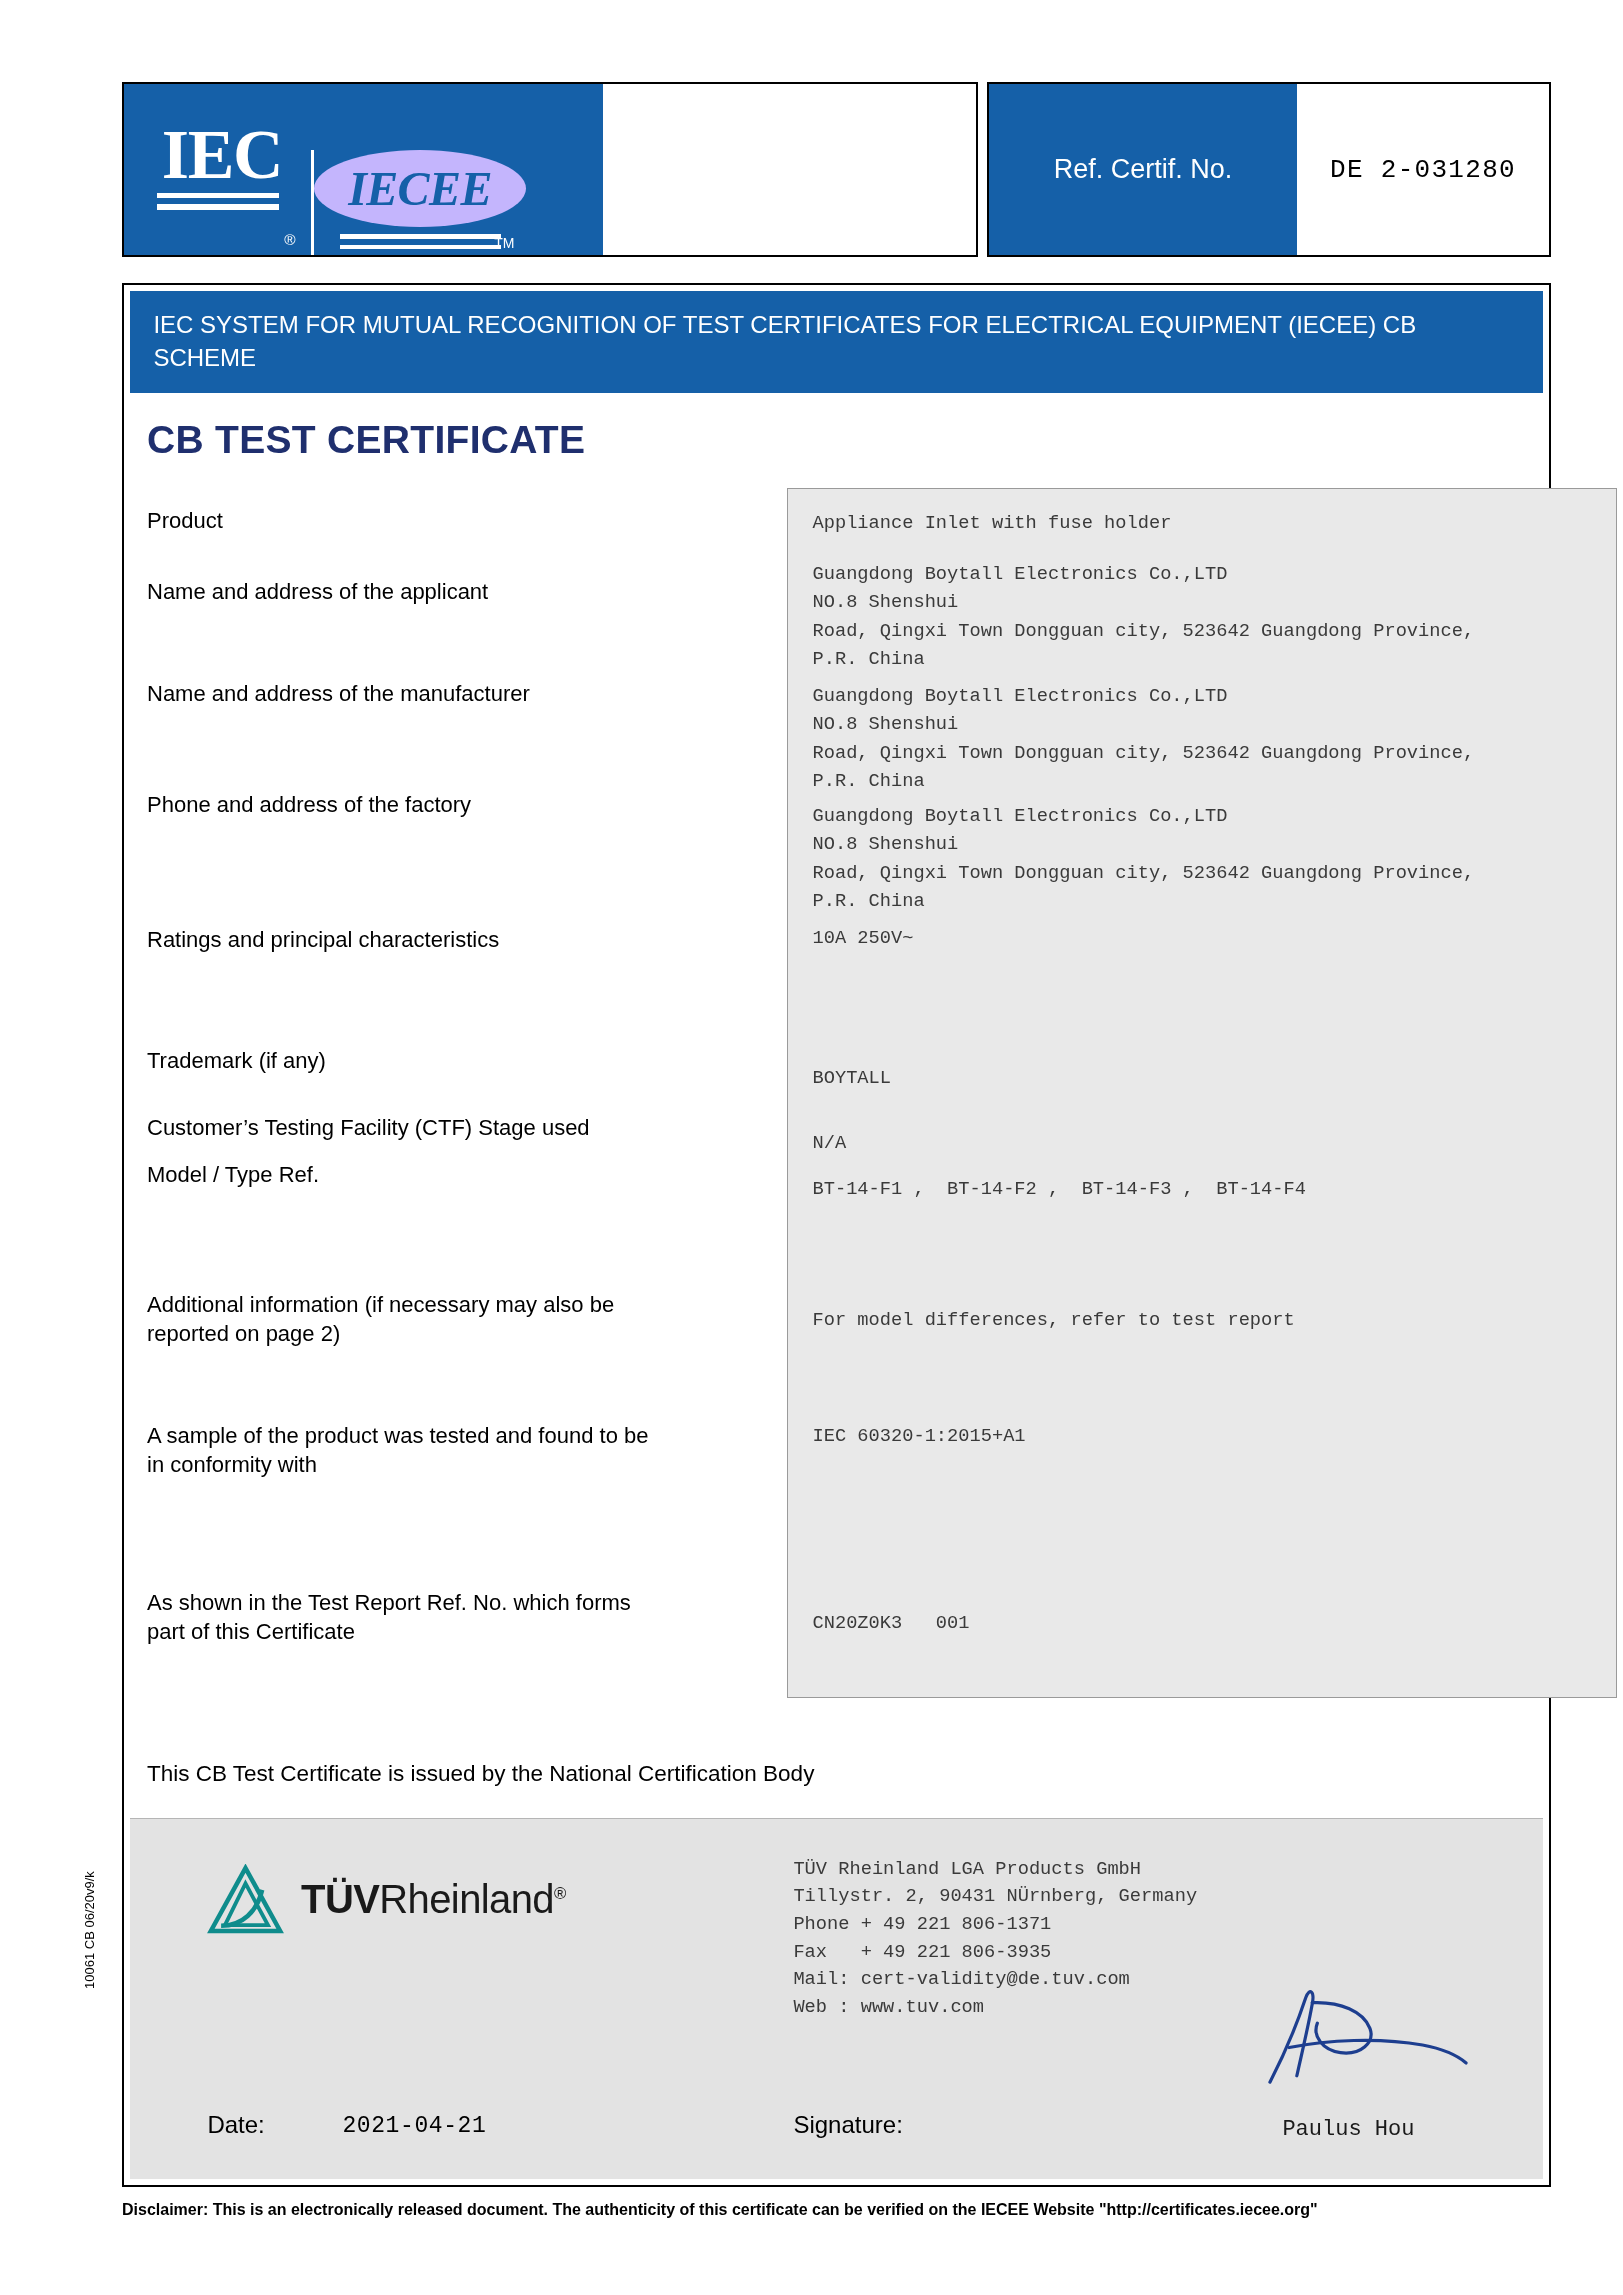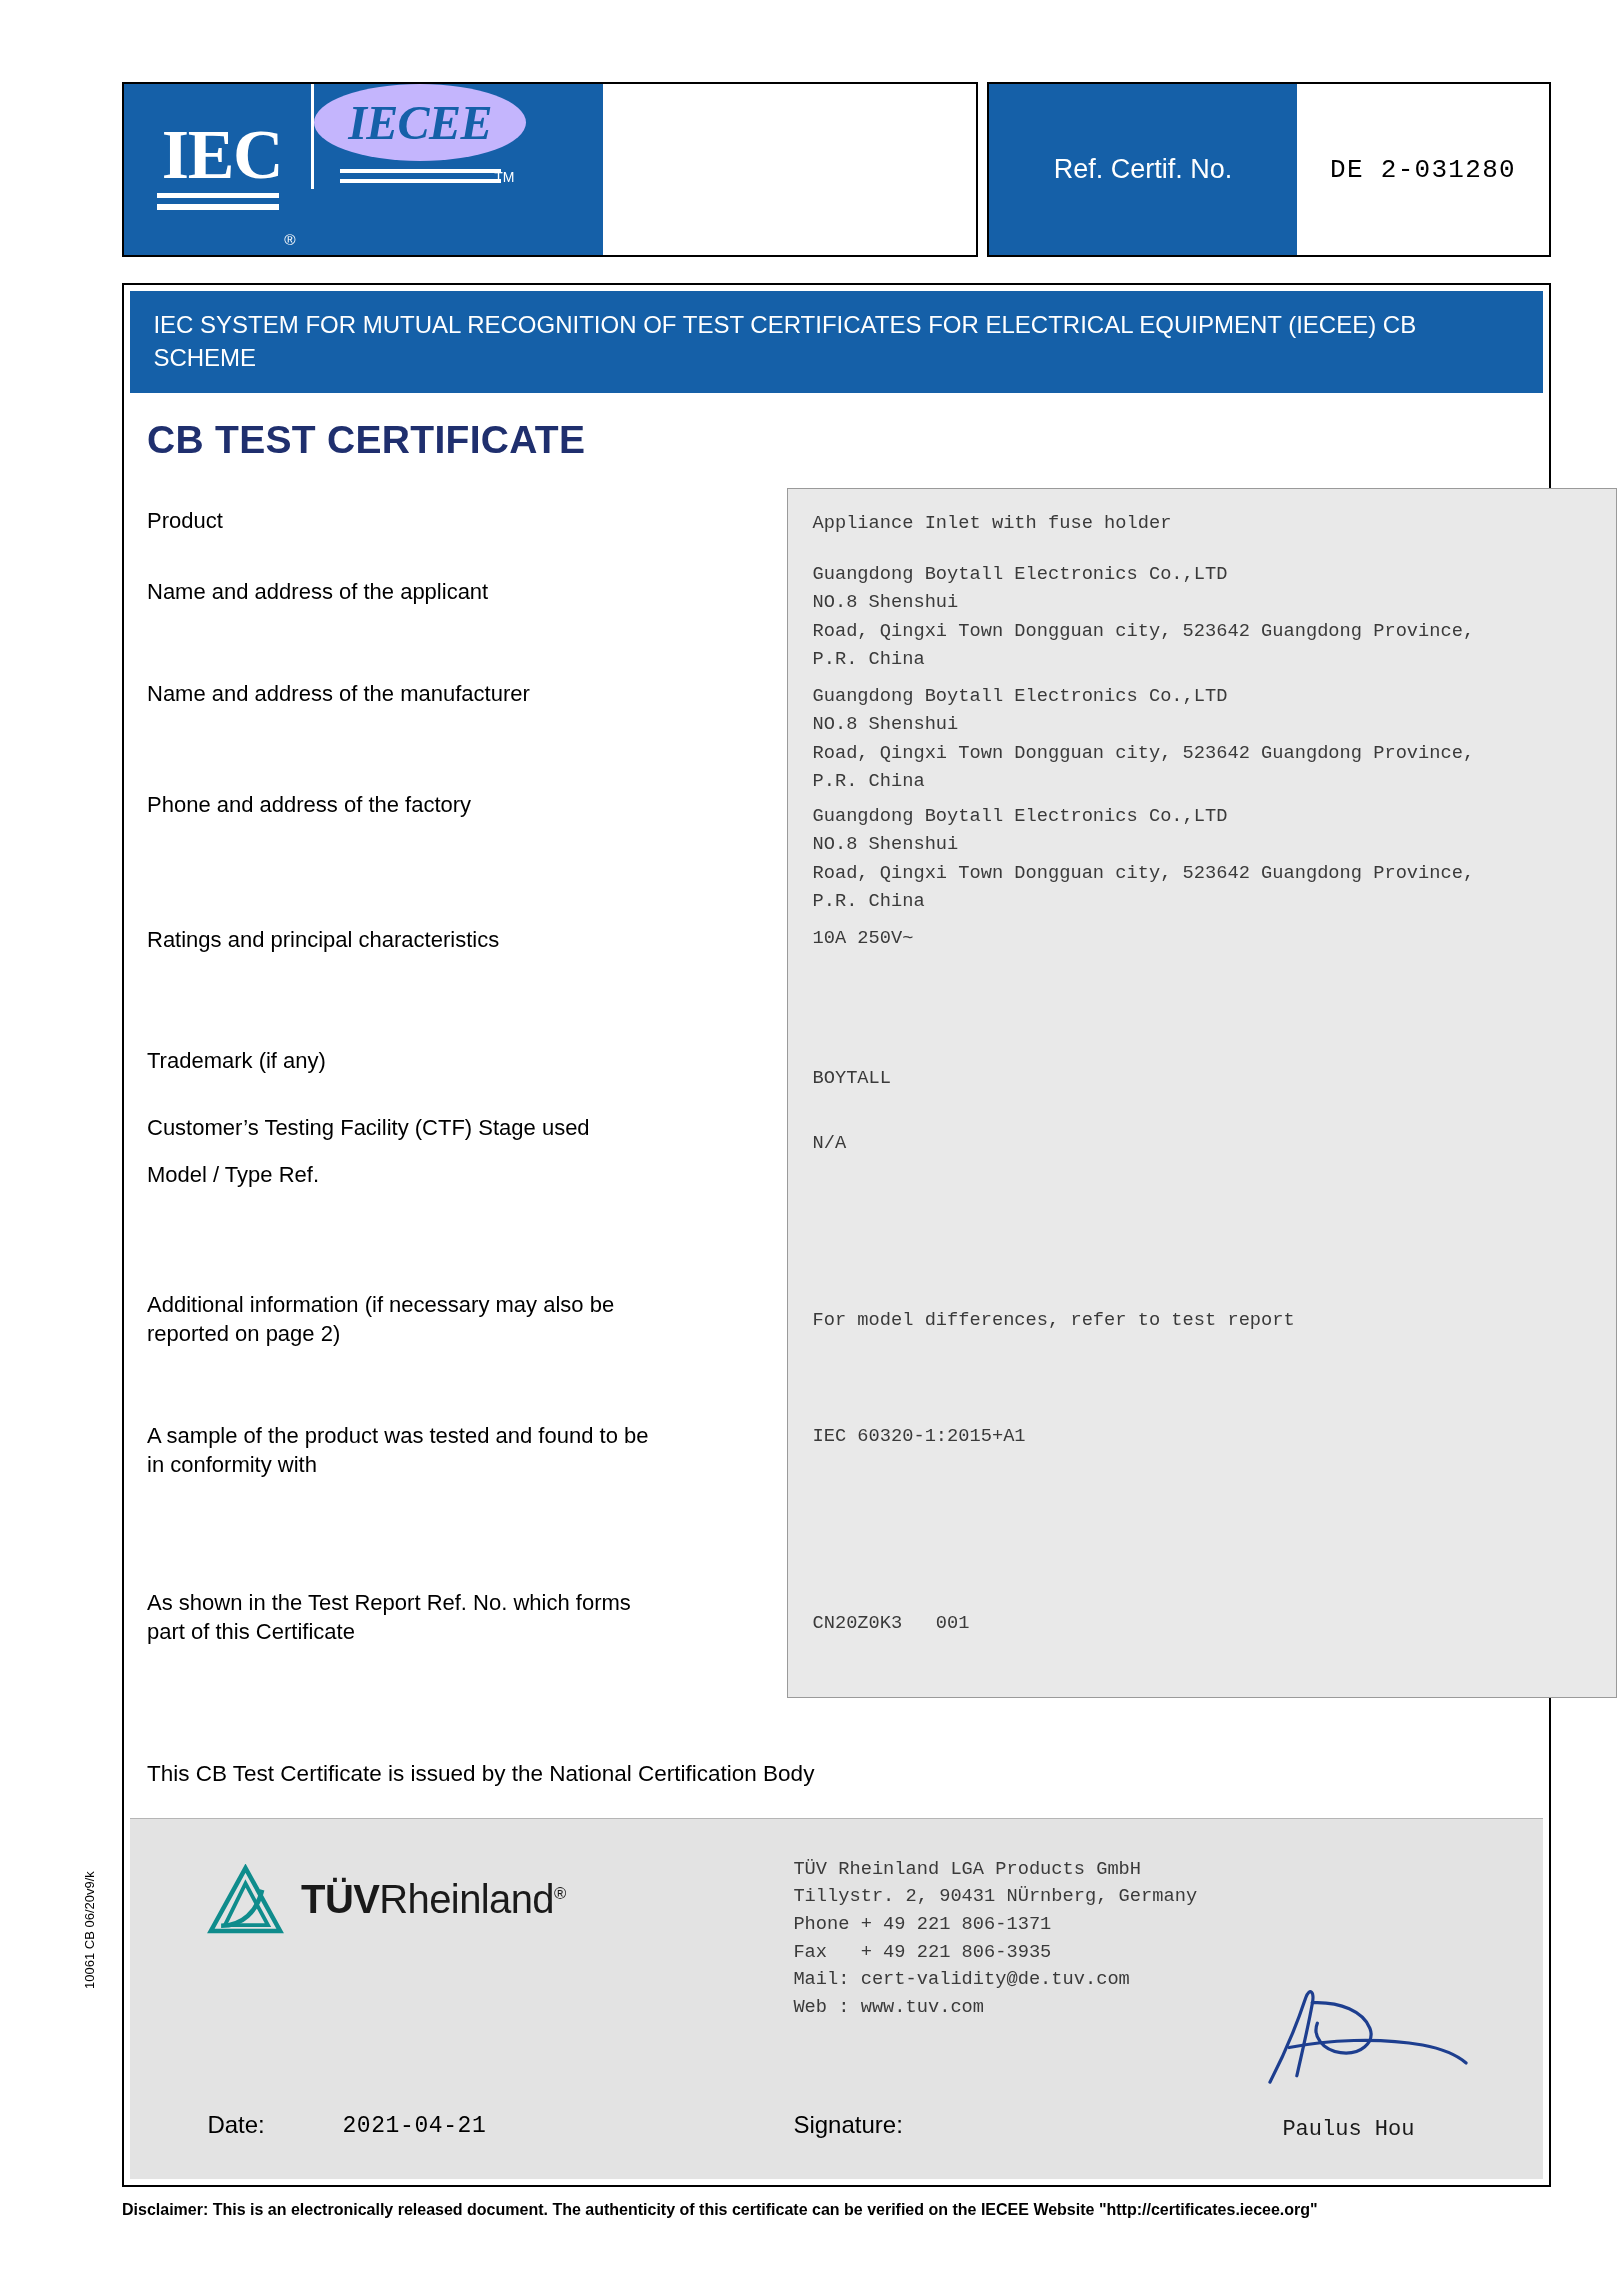--- a/index.html
+++ b/index.html
@@ -35,21 +35,21 @@
     box-sizing: border-box;
     background: #ffffff;
     display: flex;
     align-items: stretch;
   }
   .logo-blue {
     width: 479px;
     background: #1560a8;
     position: relative;
     display: flex;
-    align-items: flex-start;
+    align-items: flex-end;
   }
   .iec-mark {
     position: relative;
     width: 187px;
     height: 100%;
     display: flex;
     flex-direction: column;
     justify-content: center;
     align-items: center;
     color: #ffffff;
@@ -403,20 +403,21 @@
 NO.8 Shenshui
 Road, Qingxi Town Dongguan city, 523642 Guangdong Province,
 P.R. China</div>
         <div class="value" style="top:313px">Guangdong Boytall Electronics Co.,LTD
 NO.8 Shenshui
 Road, Qingxi Town Dongguan city, 523642 Guangdong Province,
 P.R. China</div>
         <div class="value" style="top:435px">10A 250V~</div>
         <div class="value" style="top:575px">BOYTALL</div>
         <div class="value" style="top:640px">N/A</div>
+        <div class="value" style="top:686px">BT-14-F1 ,  BT-14-F2 ,  BT-14-F3 ,  BT-14-F4</div>
         <div class="value" style="top:817px">For model differences, refer to test report</div>
         <div class="value" style="top:933px">IEC 60320-1:2015+A1</div>
         <div class="value" style="top:1120px">CN20Z0K3   001</div>
       </div>
     </div>
 
     <div class="issued-line">This CB Test Certificate is issued by the National Certification Body</div>
 
     <div class="tuv-block">
 

